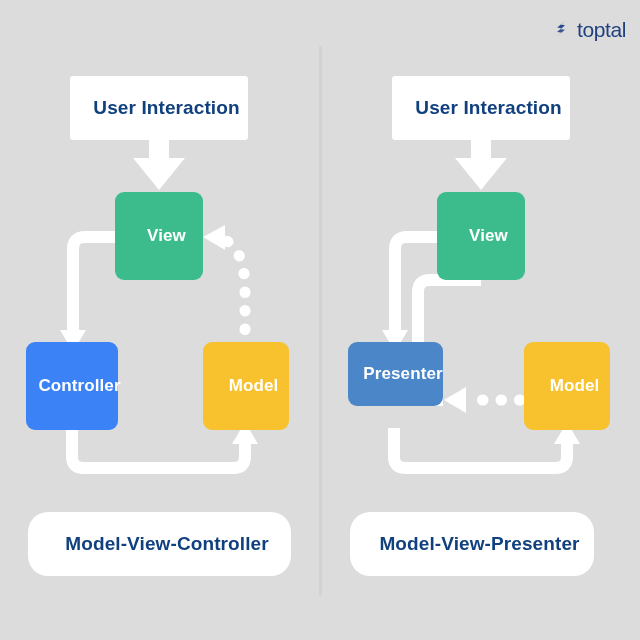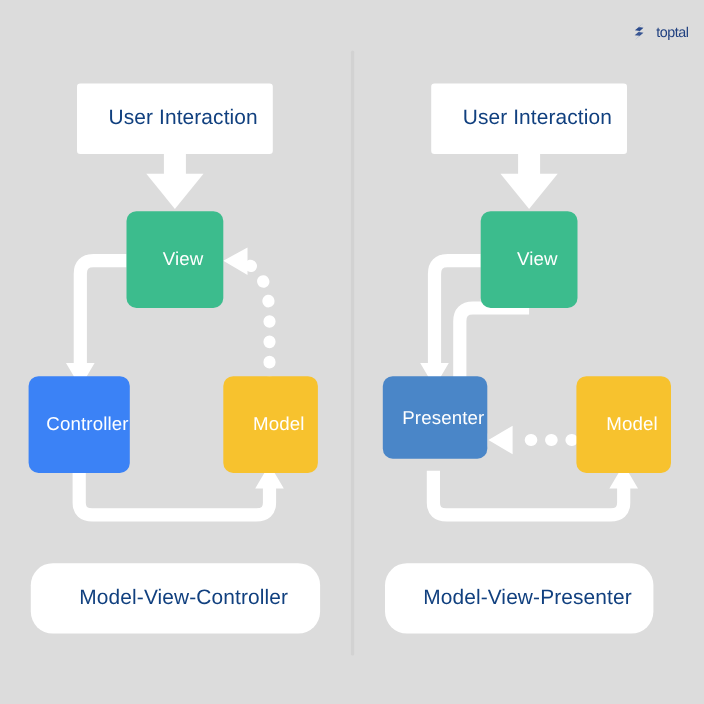--- a/index.html
+++ b/index.html
@@ -33,21 +33,21 @@
     gap: 5px;
     height: 22px;
   }
   .brand-mark {
     width: 16px;
     height: 18px;
     display: block;
   }
   .brand-word {
     font-family: "Liberation Sans", sans-serif;
-    font-size: 13px;
+    font-size: 21px;
     letter-spacing: -0.4px;
     color: #204080;
     font-weight: 400;
     line-height: 1;
   }
 
   
   .divider {
     position: absolute;
     left: 319px;
@@ -69,21 +69,21 @@
   }
 
   
   .node {
     position: absolute;
     box-sizing: border-box;
     display: flex;
     align-items: center;
     justify-content: center;
     border-radius: 9px;
-    font-weight: normal;
+    font-weight: bold;
     color: #ffffff;
     font-size: 17px;
     letter-spacing: 0.1px;
     padding-left: 15px;
   }
   .node.white-card {
     background: #ffffff;
     color: #11407f;
     border-radius: 3px;
     font-size: 19px;
@@ -186,21 +186,21 @@
   </div>
 
   <div class="node white-card" style="left:392px; top:76px; width:178px; height:64px;">
     <span>User Interaction</span>
   </div>
 
   <div class="node" style="left:437px; top:192px; width:88px; height:88px; background:#3cbc8d;">
     <span>View</span>
   </div>
 
-  <div class="node" style="left:348px; top:342px; width:95px; height:75px; background:#4a86c8;">
+  <div class="node" style="left:348px; top:342px; width:95px; height:64px; background:#4a86c8;">
     <span>Presenter</span>
   </div>
 
   <div class="node" style="left:524px; top:342px; width:86px; height:88px; background:#f7c22e;">
     <span>Model</span>
   </div>
 
   <div class="node label-card" style="left:350px; top:512px; width:244px; height:64px;">
     <span>Model-View-Presenter</span>
   </div>

